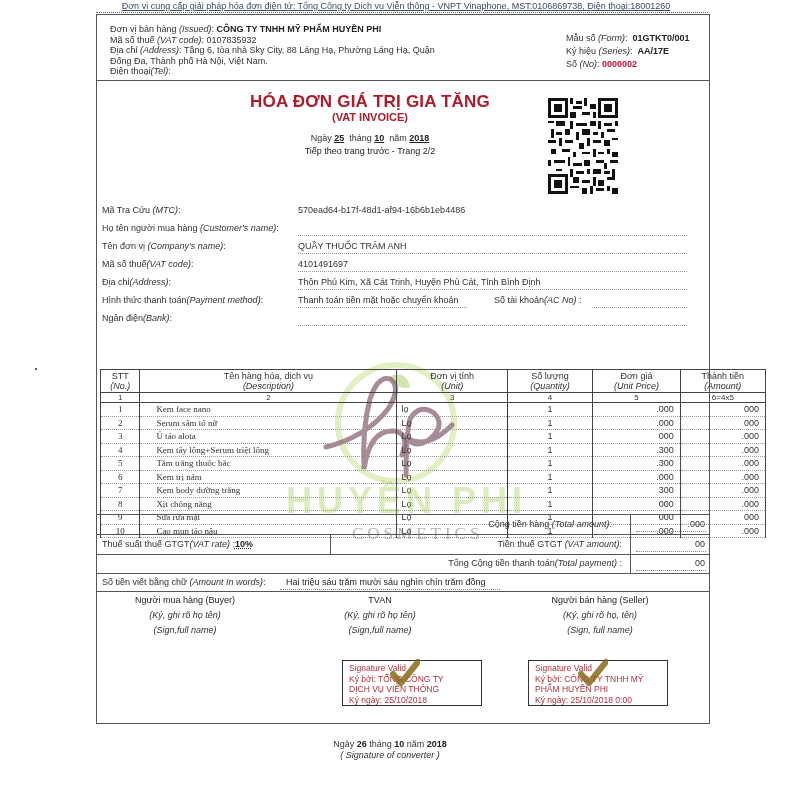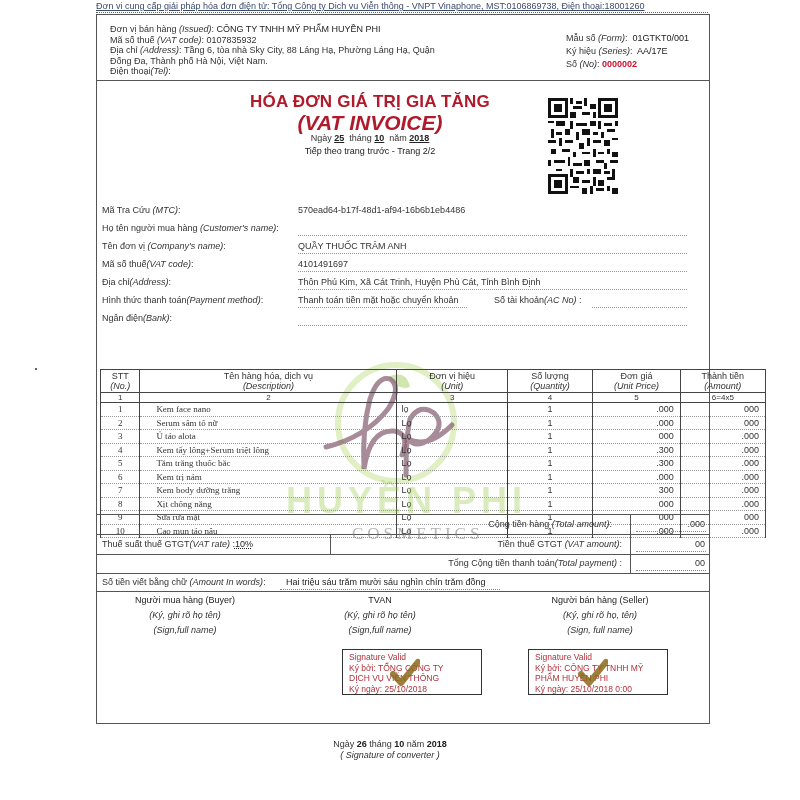--- a/index.html
+++ b/index.html
@@ -1,36 +1,36 @@
 <!DOCTYPE html>
 <html><head>
 <meta charset="utf-8">
 <style>
   * { box-sizing: border-box; margin: 0; padding: 0; }
   html, body { width: 800px; height: 800px; background: #ffffff; overflow: hidden; }
   body { position: relative; font-family: "Liberation Sans", sans-serif; color: #333; font-size: 9px; }
 
-  .provider { position: absolute; left: 96px; top: 1px; width: 600px; font-size: 9px; color: #3a4a6a; text-decoration: underline; white-space: nowrap; }
+  .provider { position: absolute; left: 96px; top: 1px; width: 600px; font-size: 9px; color: #3a4a6a; text-decoration: underline; text-align: center; white-space: nowrap; }
   .dotline { position: absolute; left: 96px; top: 12px; width: 612px; border-top: 1px dotted #666; }
 
   .frame { position: absolute; left: 96px; top: 14px; width: 614px; height: 710px; border: 1.5px solid #555; }
 
   .abs { position: absolute; white-space: nowrap; }
-  .b { font-weight: normal; color: #222; }
+  .b { font-weight: bold; color: #222; }
   .red { color: #c8102e; font-weight: bold; }
 
   
   .seller { left: 110px; top: 24px; line-height: 10.5px; font-size: 9px; }
   .seller .line { display: block; }
   .series { left: 566px; top: 32px; line-height: 13px; font-size: 9px; }
   .series .line { display: block; }
   .hr1 { position: absolute; left: 96px; top: 80px; width: 614px; border-top: 1.5px solid #555; }
 
   .title { left: 220px; width: 300px; top: 92px; text-align: center; font-size: 17px; font-weight: bold; color: #b01a2a; letter-spacing: 0.2px; }
-  .subtitle { left: 220px; width: 300px; top: 111px; text-align: center; font-size: 21px; font-weight: bold; font-style: italic; color: #b01a2a; }
+  .subtitle { left: 220px; width: 300px; top: 111px; text-align: center; font-size: 11px; font-weight: bold; color: #b01a2a; }
   .datel { left: 220px; width: 300px; top: 133px; text-align: center; font-size: 9px; }
   .datel u { font-weight: bold; color: #222; }
   .cont { left: 220px; width: 300px; top: 146px; text-align: center; font-size: 9px; color: #222; }
 
   .qr { position: absolute; left: 548px; top: 98px; width: 70px; height: 96px; }
 
   
   .info-row { position: absolute; left: 102px; width: 585px; height: 18px; font-size: 9px; }
   .info-row .k { position: absolute; left: 0; top: 3px; white-space: nowrap; }
   .info-row .v { position: absolute; left: 196px; top: 3px; white-space: nowrap; }
@@ -61,21 +61,21 @@
   
   .wm-logo { position: absolute; left: 318px; top: 355px; width: 150px; height: 140px; pointer-events: none; }
   .wm-text { position: absolute; left: 286px; top: 480px; font-size: 36px; font-weight: bold; color: rgba(150, 200, 70, 0.35); letter-spacing: 5px; white-space: nowrap; pointer-events: none; }
   .wm-cos { position: absolute; left: 352px; top: 524px; font-family: "Liberation Serif", serif; font-size: 17px; color: rgba(120, 120, 120, 0.55); letter-spacing: 4px; white-space: nowrap; pointer-events: none; }
 
   
   .sig-col { position: absolute; top: 593px; width: 180px; text-align: center; line-height: 15px; font-size: 9px; }
   .sig-col .h { font-weight: normal; color: #222; display: block; }
   .sig-col .s { font-style: italic; display: block; }
 
-  .stamp { position: absolute; width: 140px; height: 46px; border: 1.5px solid #333; color: #b0303a; font-size: 8.5px; line-height: 10.5px; padding: 2px 0 0 6px; }
+  .stamp { position: absolute; width: 140px; height: 46px; border: 1.5px solid #333; color: #b0303a; font-size: 8.5px; line-height: 10.5px; padding: 2px 0 0 6px; margin-top: 11px; }
   .stamp span { display: block; white-space: nowrap; }
   .check { position: absolute; width: 30px; height: 30px; }
 
   .footer { position: absolute; left: 230px; width: 320px; text-align: center; font-size: 9px; line-height: 11px; }
   .footer .h { font-weight: bold; color: #222; display: block; }
   .footer .l { display: block; }
   .footer b { color: #222; }
 
   .stray-dot { position: absolute; left: 35px; top: 368px; width: 2px; height: 2px; background: #333; border-radius: 1px; }
 </style>
@@ -271,21 +271,21 @@
       <col style="width:235px">
       <col style="width:101px">
       <col style="width:78px">
       <col style="width:80px">
       <col style="width:78px">
   </colgroup>
   <thead>
     <tr>
       <th><span>STT</span><span class="en">(No.)</span></th>
       <th><span>Tên hàng hóa, dịch vụ</span><span class="en">(Description)</span></th>
-      <th><span>Đơn vị hiệu</span><span class="en">(Unit)</span></th>
+      <th><span>Đơn vị tính</span><span class="en">(Unit)</span></th>
       <th><span>Số lượng</span><span class="en">(Quantity)</span></th>
       <th><span>Đơn giá</span><span class="en">(Unit Price)</span></th>
       <th><span>Thành tiền</span><span class="en">(Amount)</span></th>
     </tr>
     <tr class="idx">
       <td>1</td>
       <td>2</td>
       <td>3</td>
       <td>4</td>
       <td>5</td>

